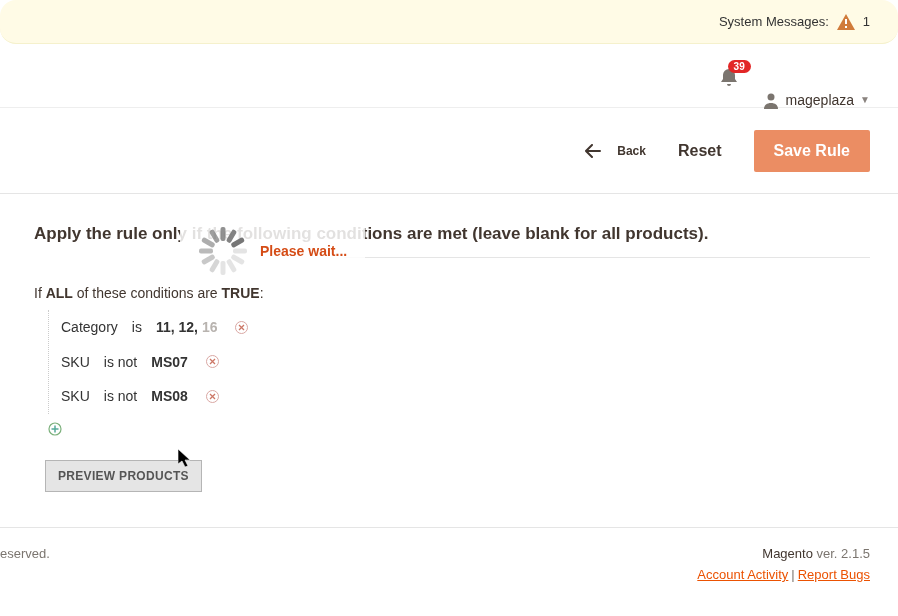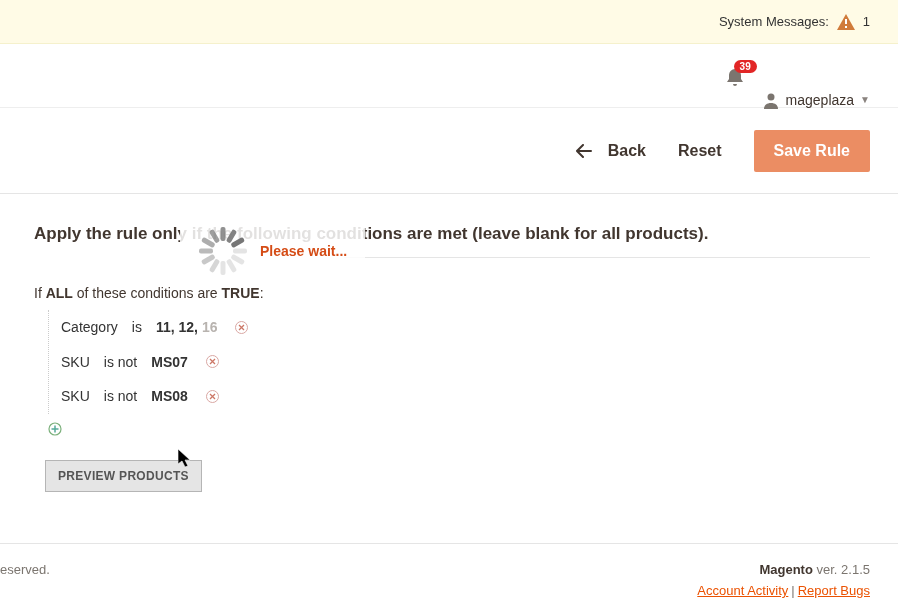--- a/index.html
+++ b/index.html
@@ -13,33 +13,34 @@
       color: #41362f;
     }
     .system-bar {
       background: #fffbe6;
       height: 44px;
       display: flex;
       align-items: center;
       justify-content: flex-end;
       padding: 0 28px;
       border-bottom: 1px solid #f5f1cc;
+      border-radius: 16px;
     }
     .system-bar span { font-size: 13px; color: #333; }
     .warn-icon { margin: 0 8px; }
     .warn-icon svg { display: block; }
     .sys-count { color: #007bdb; font-size: 13px; cursor: pointer; }
     
     .user-bar {
       height: 64px;
       display: flex;
       align-items: center;
       justify-content: flex-end;
       padding: 0 28px;
-      gap: 18px;
+      gap: 24px;
       border-bottom: 1px solid #eee;
     }
     .notif { position: relative; display: inline-flex; }
     .notif svg { display: block; }
     .badge {
       position: absolute;
       top: -6px; left: 8px;
       background: #e22626;
       color: #fff;
       border-radius: 9px;
@@ -53,21 +54,21 @@
     
     .action-bar {
       height: 86px;
       display: flex;
       align-items: center;
       justify-content: flex-end;
       padding: 0 28px;
       gap: 32px;
       border-bottom: 1px solid #e5e5e5;
     }
-    .back-link { display: flex; align-items: center; gap: 16px; cursor: pointer; font-size: 16px; color: #41362f; font-weight: 600; }
+    .back-link { display: flex; align-items: center; gap: 16px; cursor: pointer; font-size: 12px; color: #41362f; font-weight: 600; }
     .action-link { cursor: pointer; font-size: 16px; color: #41362f; font-weight: 600; text-align: right; }
     .save-rule {
       background: #eb8d63;
       color: #fff;
       border: none;
       padding: 12px 20px;
       font-size: 16px;
       font-weight: 600;
       cursor: pointer;
       border-radius: 2px;
@@ -146,32 +147,32 @@
     .spinner span:nth-child(7){ transform: translate(-50%,10px) rotate(180deg); opacity:.8;}
     .spinner span:nth-child(8){ transform: translate(-50%,10px) rotate(210deg); opacity:.9;}
     .spinner span:nth-child(9){ transform: translate(-50%,10px) rotate(240deg); opacity:1;}
     .spinner span:nth-child(10){ transform: translate(-50%,10px) rotate(270deg); opacity:.2;}
     .spinner span:nth-child(11){ transform: translate(-50%,10px) rotate(300deg); opacity:.2;}
     .spinner span:nth-child(12){ transform: translate(-50%,10px) rotate(330deg); opacity:.2;}
     .wait-text { color: #d54c16; font-weight: 700; font-size: 14px; }
     
     .footer {
       position: absolute;
-      bottom: 0; left: 0; right: 0;
+      bottom: 16px; left: 0; right: 0;
       border-top: 1px solid #e5e5e5;
       padding: 18px 28px 18px 0;
       display: flex;
       justify-content: space-between;
       align-items: flex-start;
       color: #7b756f;
       font-size: 13px;
       background: #fff;
     }
     .footer-right { text-align: right; }
-    .footer-right .brand { font-weight: 700; color: #41362f; }
+    .footer-right .brand { font-weight: 400; color: #41362f; }
     .footer-right a { color: #eb5202; text-decoration: underline; cursor: pointer; }
     .footer-right .sep { color: #7b756f; margin: 0 3px; }
     .footer-right .line2 { margin-top: 6px; }
     
     .cursor-fake {
       position: absolute;
       top: 449px; left: 178px;
       pointer-events: none;
     }
   </style>

